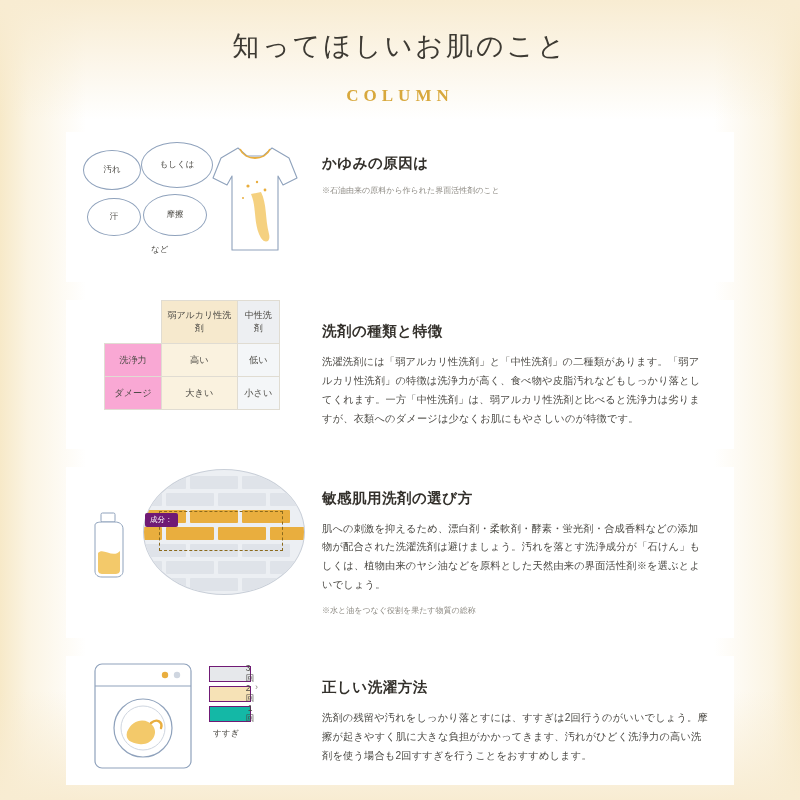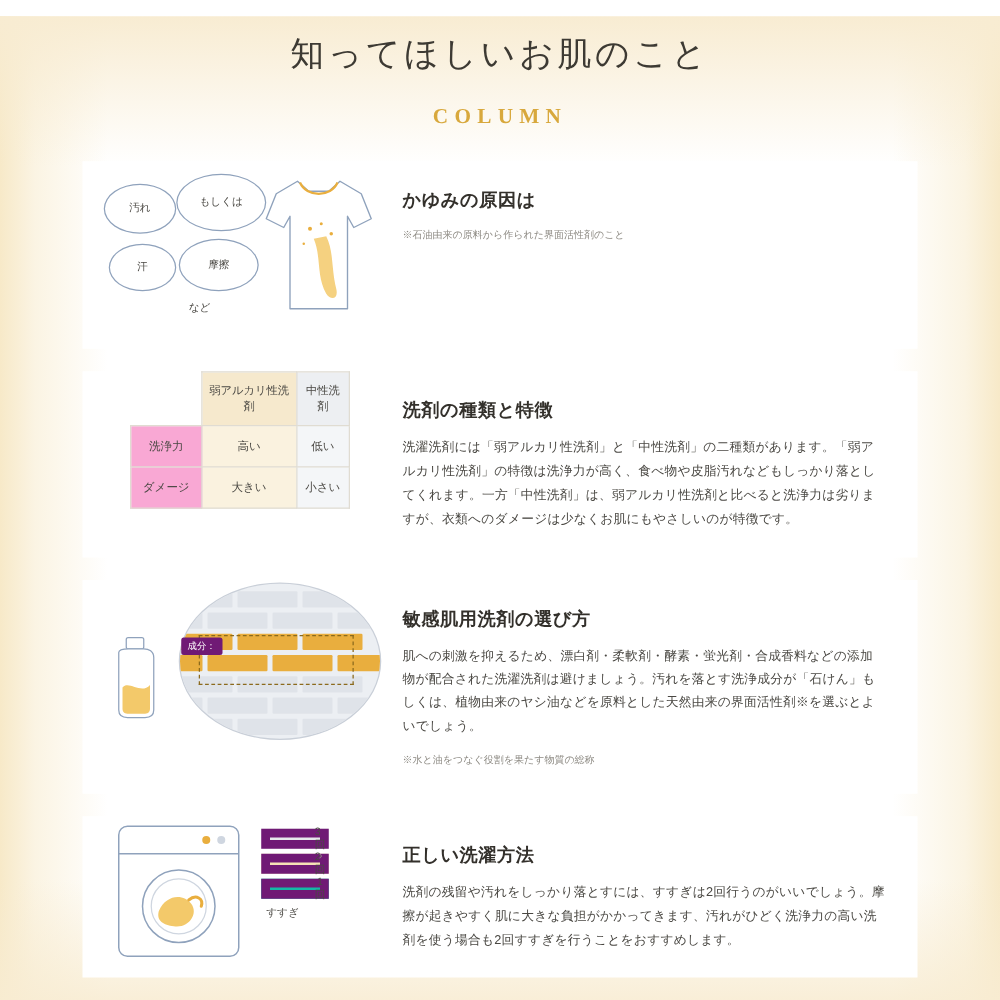--- a/index.html
+++ b/index.html
@@ -38,23 +38,23 @@
   .content {
     position: relative;
     z-index: 3;
   }
   .page-title {
     text-align: center;
     font-family: "Liberation Serif", serif;
     font-size: 27px;
     letter-spacing: 3px;
     color: #3d3a33;
-    padding-top: 12px;
+    padding-top: 28px;
     font-weight: normal;
-    margin: 13px;
+    margin: 0;
   }
   .page-subtitle {
     text-align: center;
     font-family: "Liberation Serif", serif;
     font-size: 17px;
     letter-spacing: 5px;
     color: #d8a83c;
     margin: 22px 0 0 0;
     font-weight: bold;
   }
@@ -195,21 +195,21 @@
   .bottle { position: absolute; left: 8px; top: 44px; }
 
   
   .v4 { position: relative; width: 238px; height: 126px; }
   .washer { position: absolute; left: 18px; top: 4px; }
   .counts { position: absolute; left: 136px; top: 10px; }
   .cbox {
     width: 32px; height: 16px;
     display: flex; align-items: center; justify-content: center;
     font-size: 8.5px; color: #4a4843;
-    border: 7px solid #701a75;
+    border: 1px solid #701a75;
     margin-bottom: 4px;
     box-sizing: border-box;
     padding-left: 40px;
   }
   .cbox.g { background: #e6e8eb; }
   .cbox.y1 { background: #f6e2b6; }
   .cbox.y2 { background: #14b8a6; text-align: center; }
   .susugi {
     position: absolute;
     left: 140px; top: 72px;

